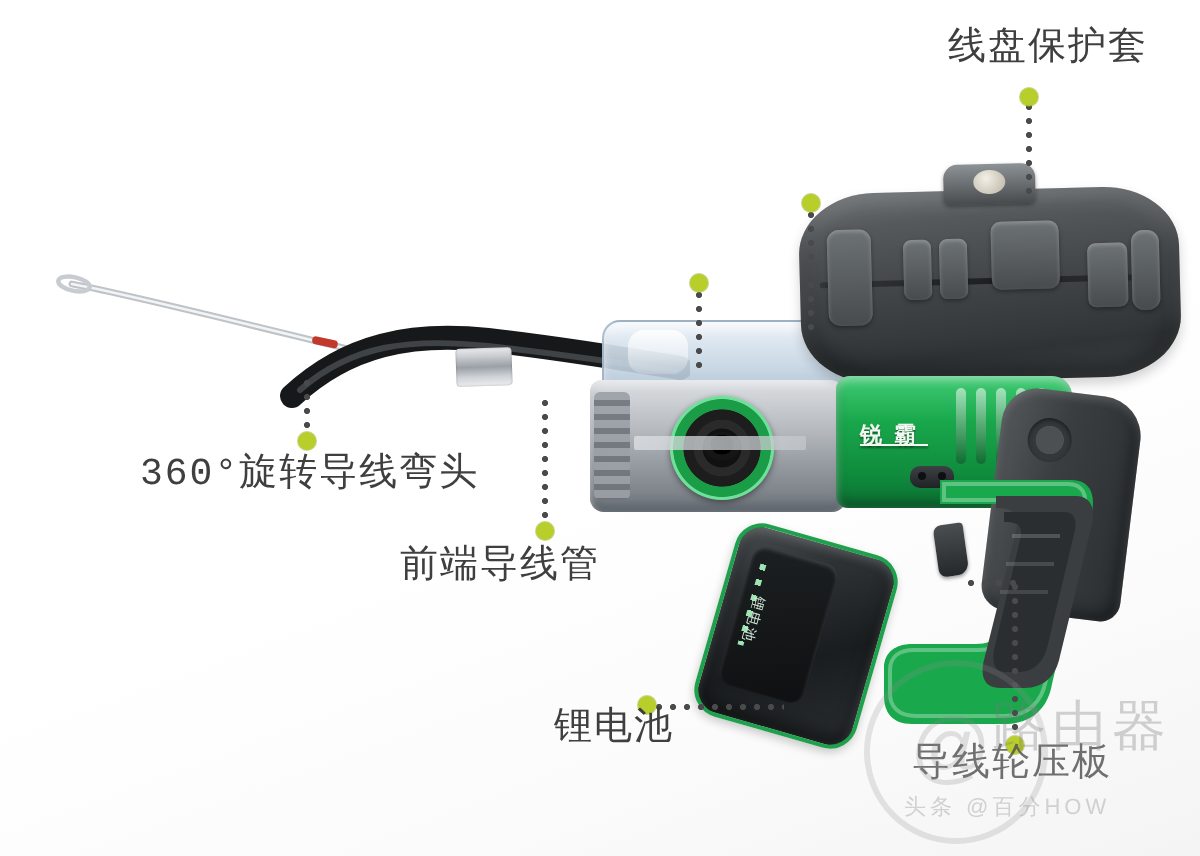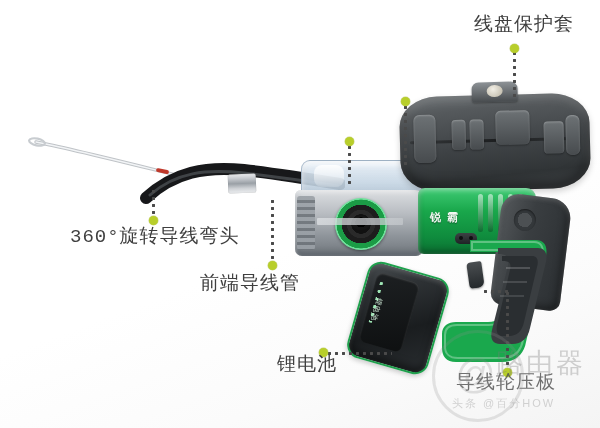--- a/index.html
+++ b/index.html
@@ -93,21 +93,21 @@
      border-radius:6px;transform:rotate(-16deg) skewX(-10deg);}
 
   
   #body-green{left:418px;top:188px;width:118px;height:66px;
      background:linear-gradient(180deg,#3fcb74 0%,#19a74b 35%,#0f8b3d 75%,#0b6f31 100%);
      border-radius:7px 10px 6px 6px;
      box-shadow:inset 0 2px 5px rgba(255,255,255,.45), inset 0 -3px 6px rgba(0,0,0,.3);}
   #body-green .vent{position:absolute;top:6px;width:5px;height:38px;border-radius:3px;
      background:linear-gradient(180deg,rgba(255,255,255,.55),rgba(0,0,0,.25));}
   #brand{position:absolute;left:12px;top:22px;font-size:11px;color:#f2f7f2;letter-spacing:6px;
-     font-weight:700;text-shadow:0 1px 1px rgba(0,0,0,.4);}
+     font-weight:700;text-shadow:0 1px 1px rgba(0,0,0,.4);text-decoration:underline;}
 
   
   #barrel{left:496px;top:196px;width:70px;height:112px;
      background:linear-gradient(100deg,#55595c 0%,#3a3e41 40%,#2b2f32 100%);
      border-radius:18px 20px 10px 12px;transform:rotate(7deg);
      box-shadow:inset 0 2px 5px rgba(255,255,255,.2), inset -3px -3px 8px rgba(0,0,0,.45);}
   #barrel:after{content:"";position:absolute;left:14px;top:14px;width:22px;height:22px;border-radius:50%;
      background:radial-gradient(circle at 50% 50%,#4c5053 0 45%,#34383b 46% 100%);
      box-shadow:inset 0 1px 2px rgba(0,0,0,.5);}
 

